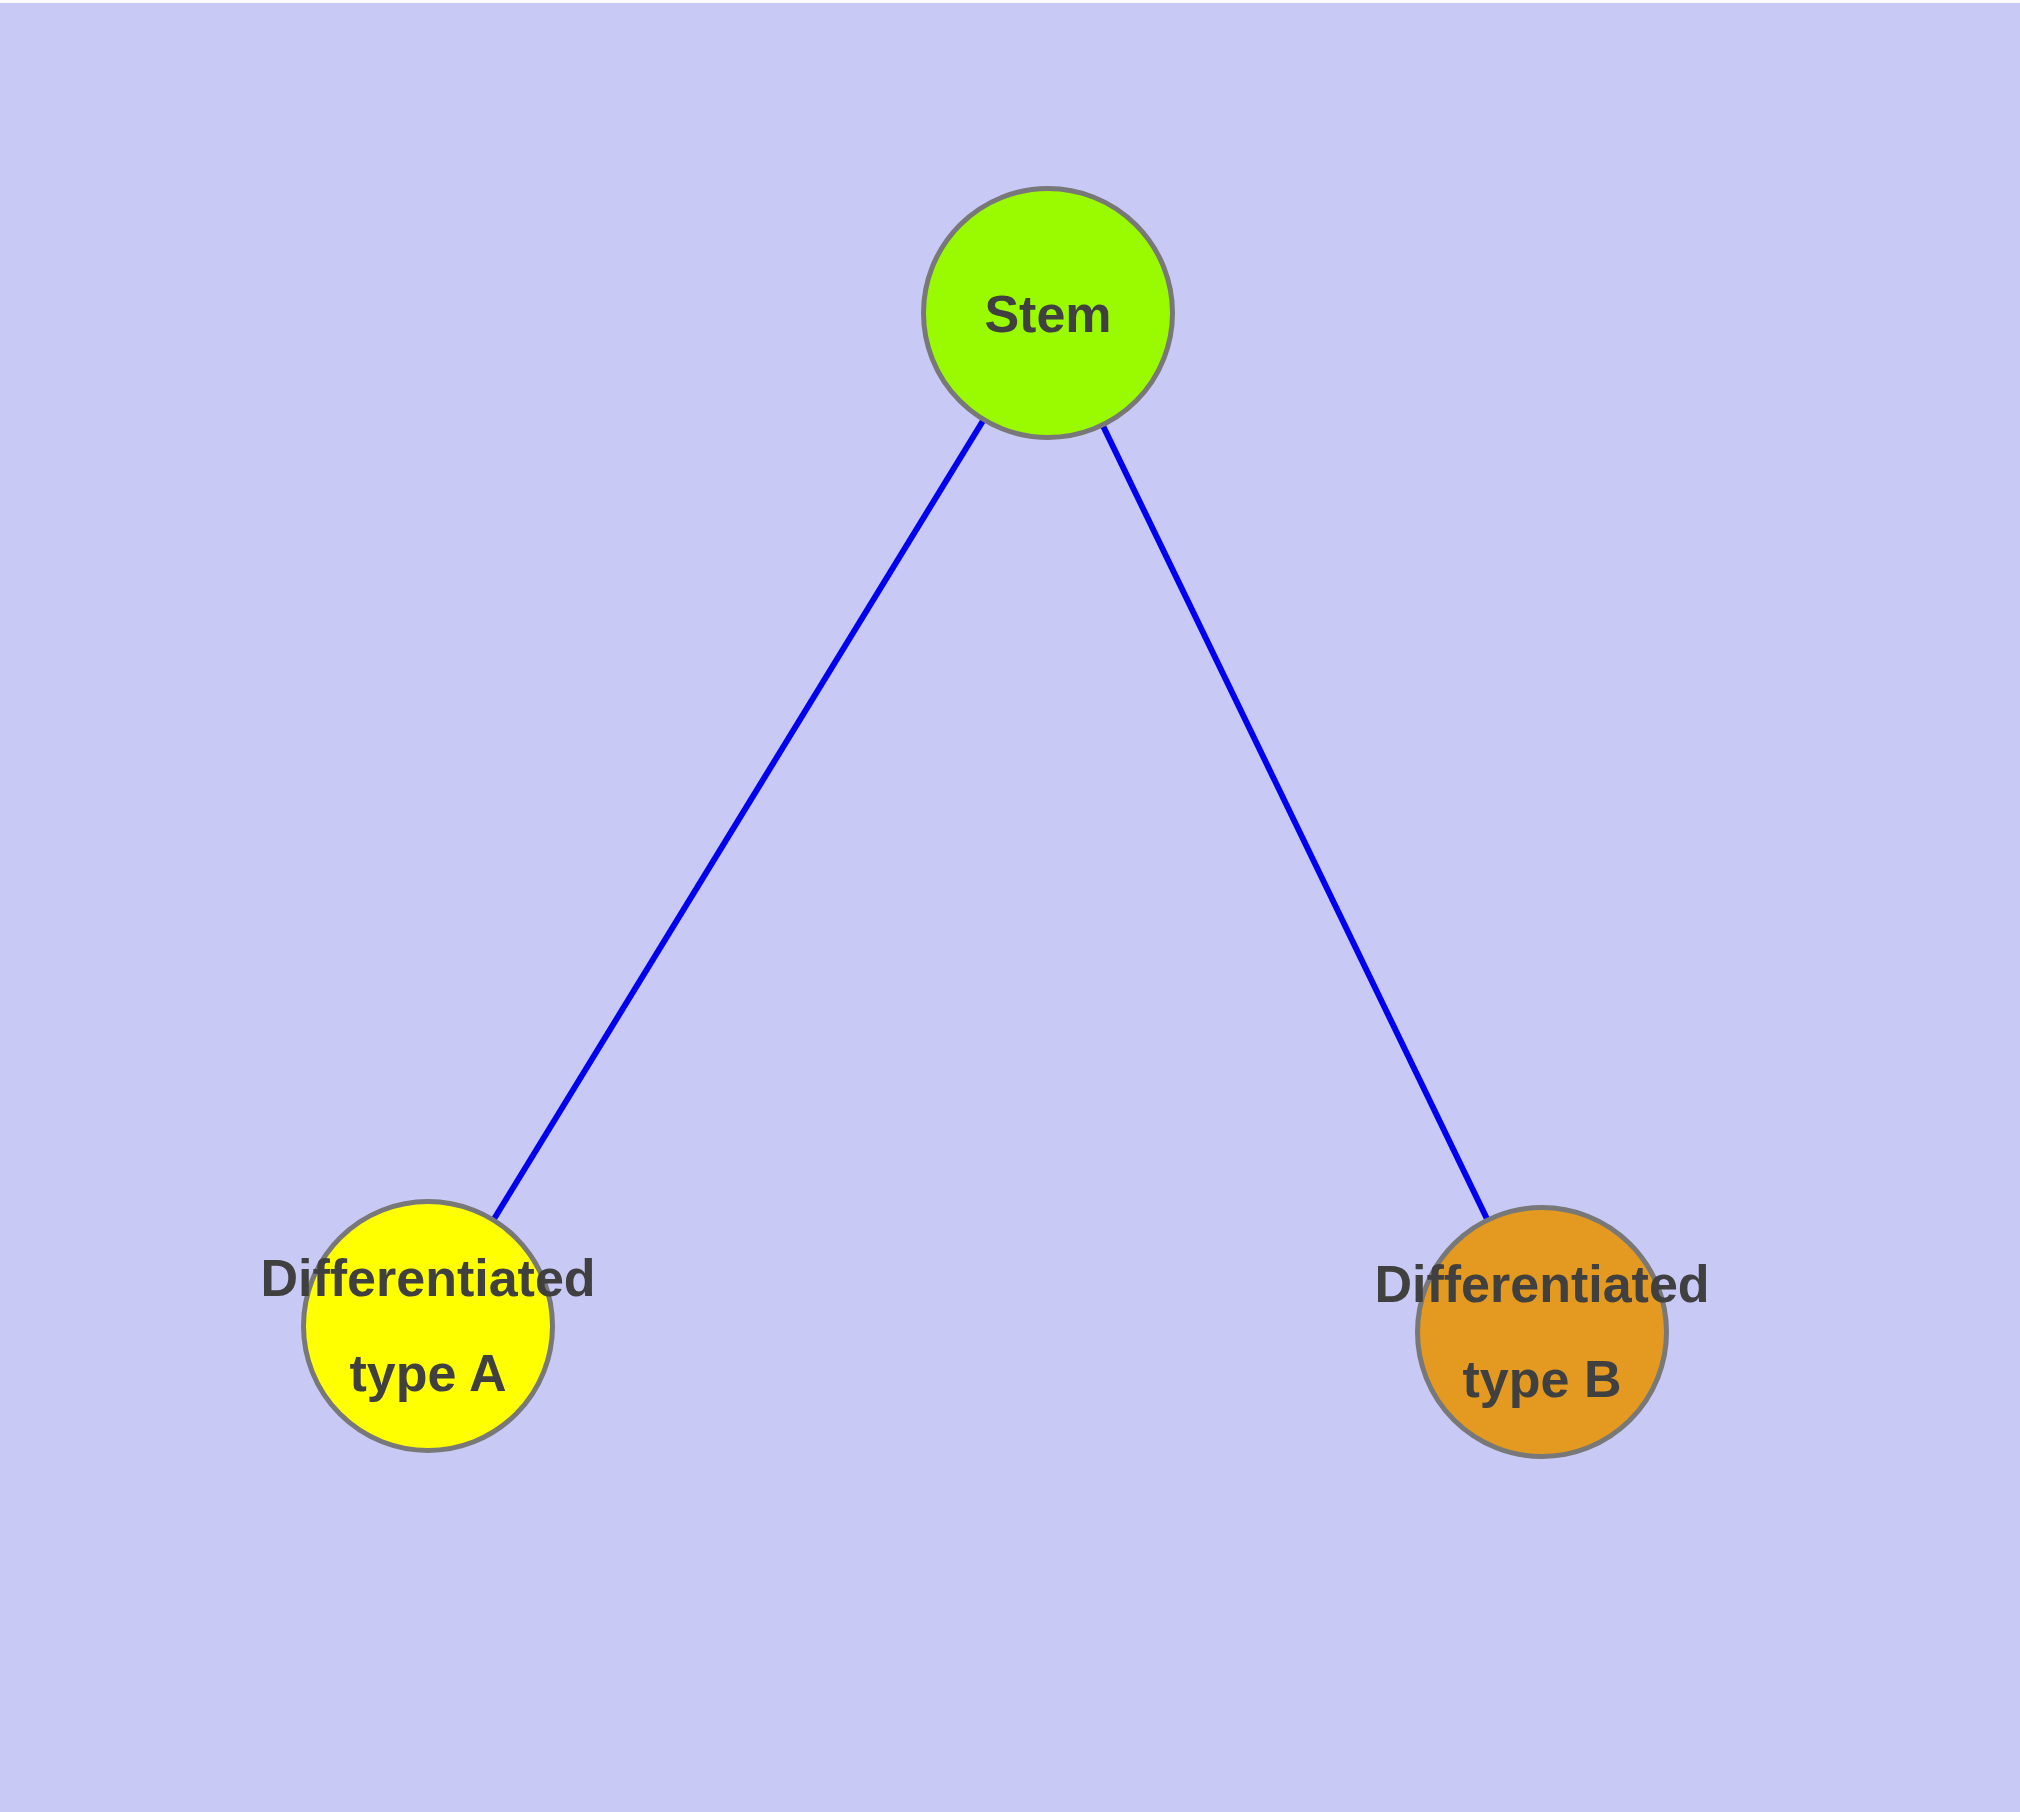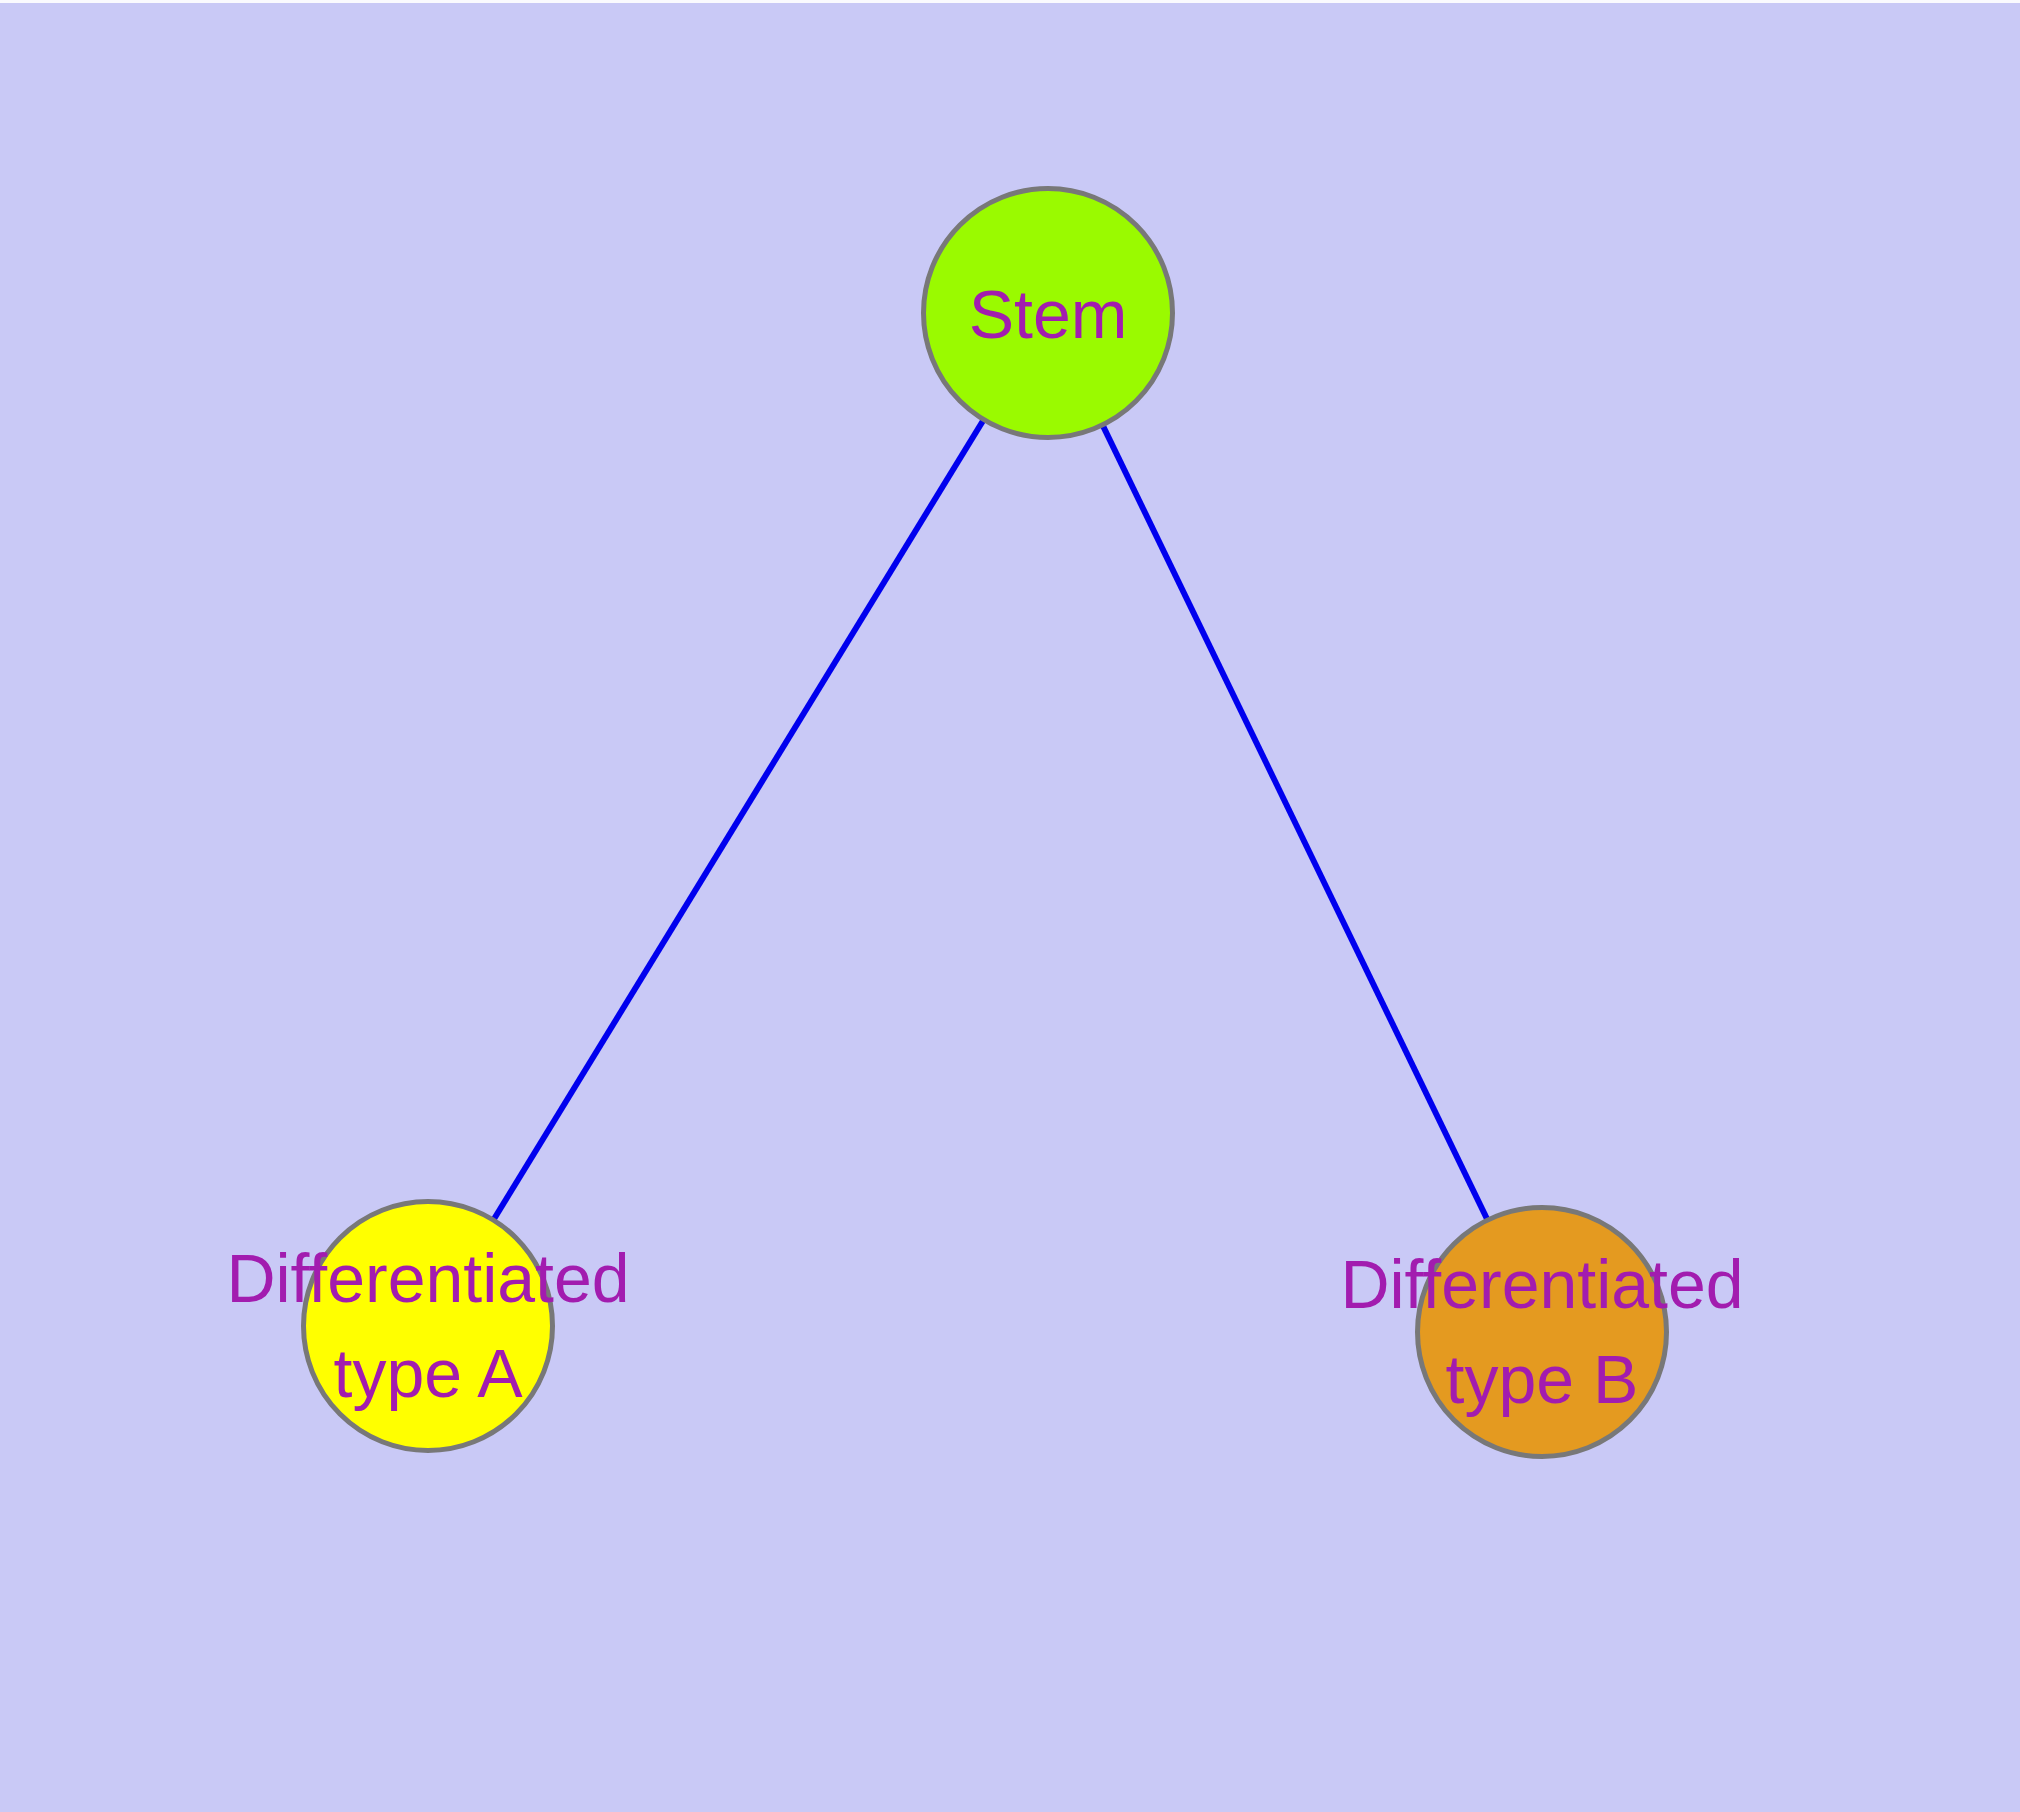--- a/index.html
+++ b/index.html
@@ -31,24 +31,24 @@
     position: absolute;
     border-radius: 50%;
     box-sizing: border-box;
     border-style: solid;
   }
   .node-label {
     position: absolute;
     transform: translate(-50%, -50%);
     text-align: center;
     white-space: pre-line;
-    font-weight: 400;
-    font-size: 68px;
+    font-weight: 700;
+    font-size: 52px;
     line-height: 95px;
-    color: #a21caf;
+    color: #404040;
     letter-spacing: 0px;
   }
 </style>
 </head>
 <body>
 
 <div id="canvas" style="background: rgb(201, 201, 246);">
   <div id="top-band" style="background: rgb(250, 250, 254);"></div>
 
   <svg id="edges" xmlns="http://www.w3.org/2000/svg" viewBox="0 0 2384 2138" width="2021" height="1812">

